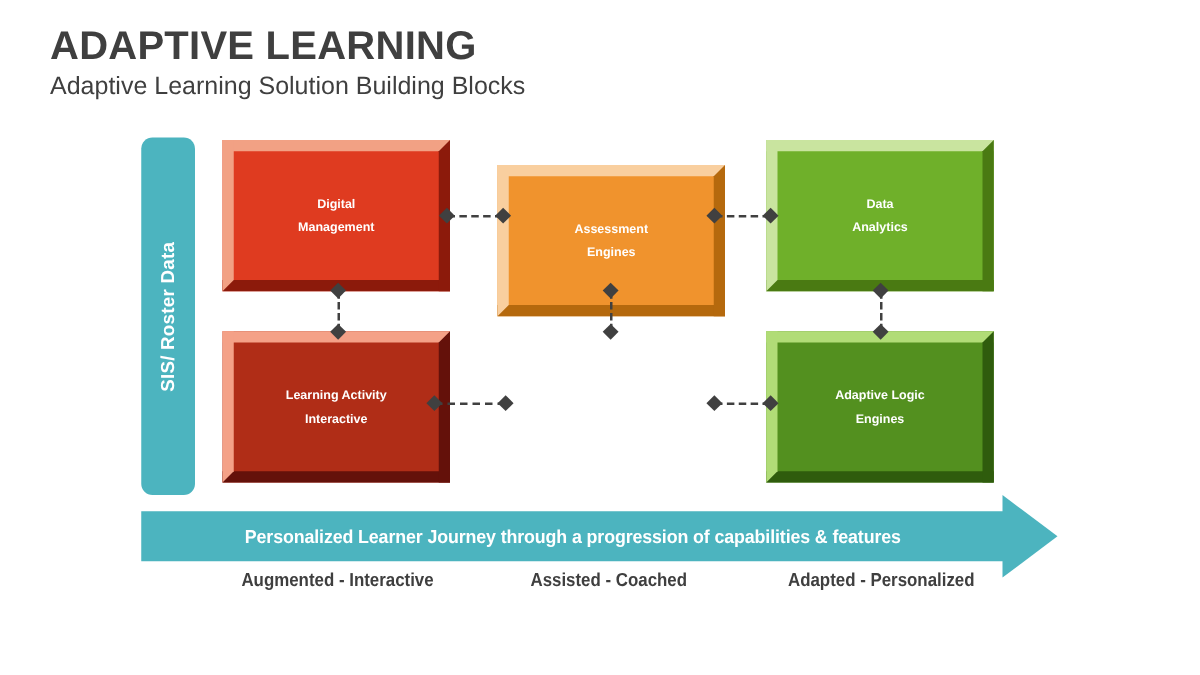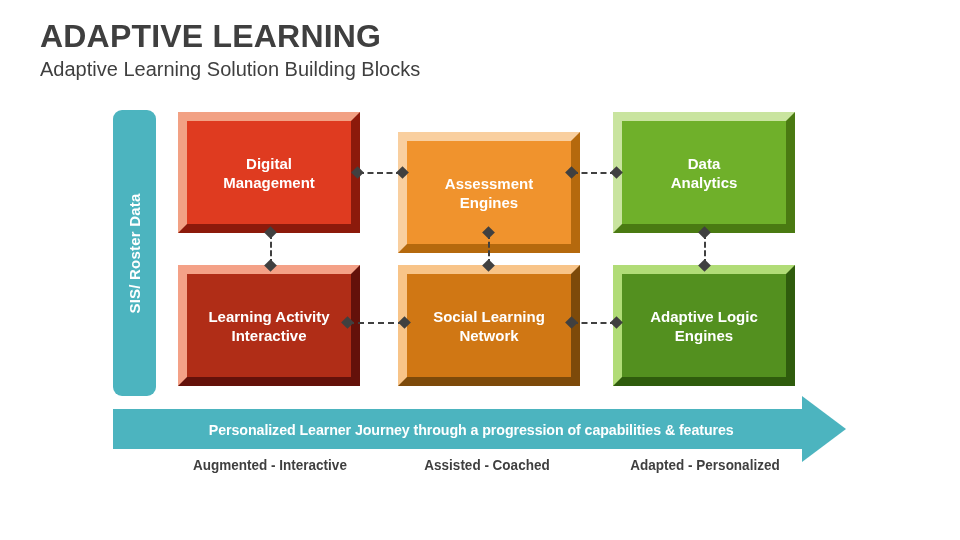--- a/index.html
+++ b/index.html
@@ -35,41 +35,41 @@
 
   
   .block{
     position:absolute;width:182px;height:121px;box-sizing:border-box;
     background:var(--fill);
     border:9px solid;
     border-color:var(--light) var(--dark) var(--dark) var(--light);
     display:flex;align-items:center;justify-content:center;text-align:center;
   }
   .block-label{
-    color:#ffffff;font-weight:bold;font-size:15px;line-height:19px;
+    color:#ffffff;font-weight:bold;font-size:10px;line-height:19px;
   }
   .block-label span{display:block;}
 
   
   .conn-h{position:absolute;height:0;border-top:2px dashed var(--connector);}
   .conn-v{position:absolute;width:0;border-left:2px dashed var(--connector);}
   .conn-h::before,.conn-h::after,.conn-v::before,.conn-v::after{
     content:"";position:absolute;width:9px;height:9px;
     background:var(--connector);transform:rotate(45deg);
   }
   .conn-h::before{left:-5px;top:-6px;}
   .conn-h::after{right:-5px;top:-6px;}
   .conn-v::before{top:-5px;left:-6px;}
   .conn-v::after{bottom:-5px;left:-6px;}
 
   
   .arrow-body{
     position:absolute;left:113px;top:409px;width:690px;height:40px;
     background:var(--teal);
-    display:flex;align-items:center;justify-content:center;padding-left:13px;
+    display:flex;align-items:center;justify-content:center;
   }
   .arrow-label{
     color:#ffffff;font-weight:bold;font-size:15px;white-space:nowrap;
     transform:scaleX(0.95);letter-spacing:-0.1px;
   }
   .arrow-head{
     position:absolute;left:802px;top:396px;width:0;height:0;
     border-top:33px solid transparent;
     border-bottom:33px solid transparent;
     border-left:44px solid var(--teal);
@@ -112,26 +112,20 @@
       <span>Analytics</span>
     </div>
   </div>
 
   <div class="block" style="left: 178px; top: 265px; --fill: #B02D17; --light: #F4A187; --dark: #64110A;">
     <div class="block-label">
       <span>Learning Activity</span>
       <span>Interactive</span>
     </div>
   </div>
-  <div class="block" style="left: 398px; top: 265px; --fill: #D07714; --light: #F8C488; --dark: #7D4A0A;">
-    <div class="block-label">
-      <span>Social Learning</span>
-      <span>Network</span>
-    </div>
-  </div>
   <div class="block" style="left: 613px; top: 265px; justify-content: center; --fill: #53901F; --light: #B1DC77; --dark: #2F5C0D;">
     <div class="block-label">
       <span>Adaptive Logic</span>
       <span>Engines</span>
     </div>
   </div>
 
   <div class="conn-h" style="left:358px;top:172px;width:44px"></div>
   <div class="conn-h" style="left:572px;top:172px;width:44px"></div>
   <div class="conn-h" style="left:348px;top:322px;width:56px"></div>

